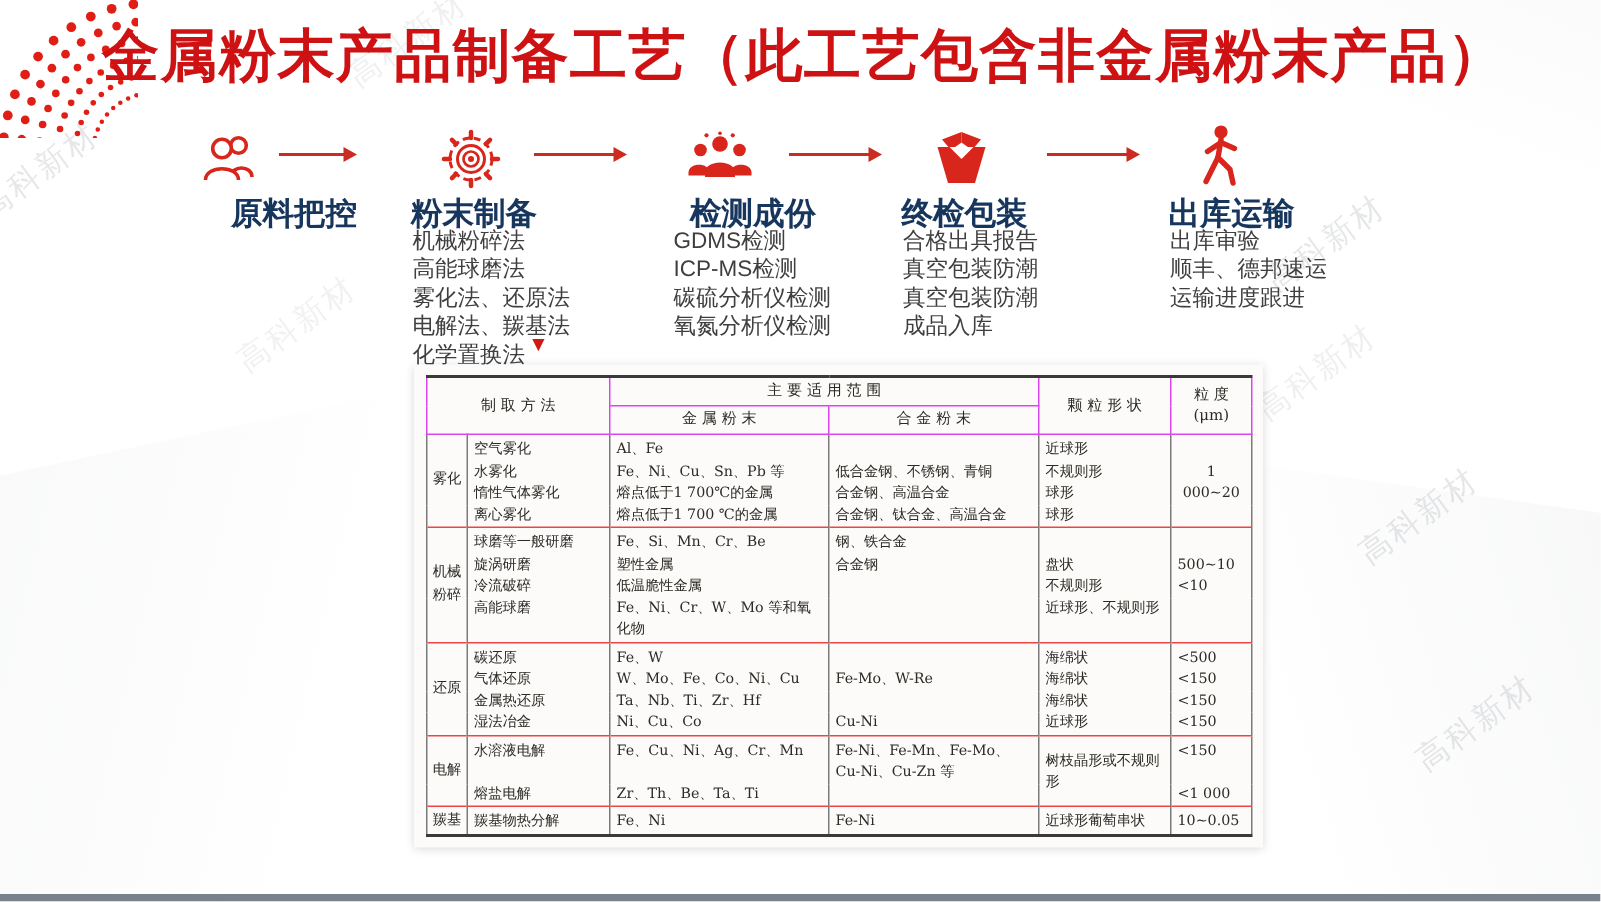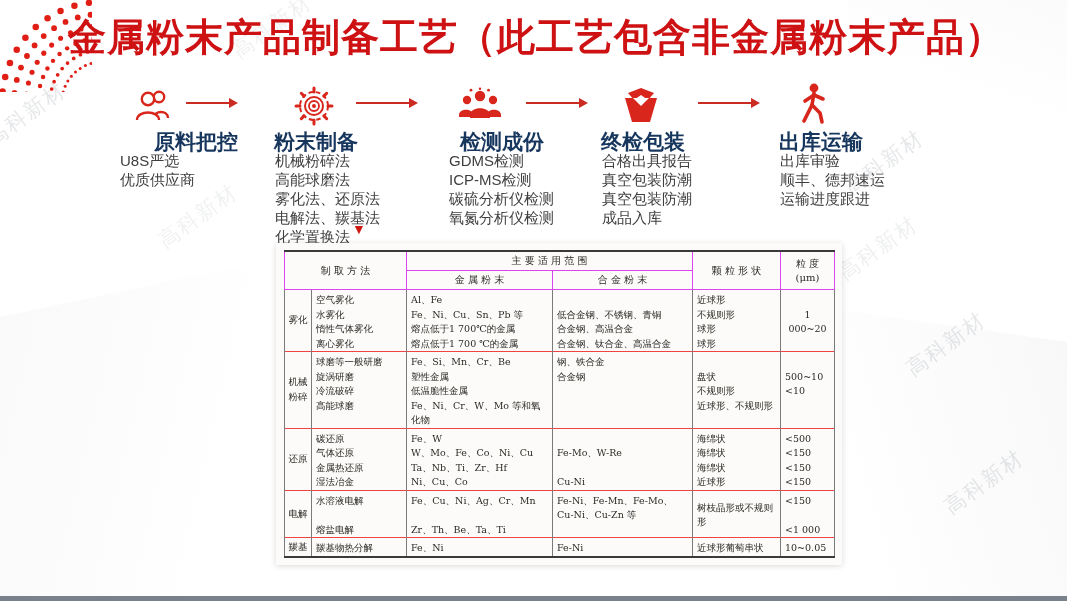--- a/index.html
+++ b/index.html
@@ -211,24 +211,20 @@
   <div class="flow-arrow a2"></div>
   <div class="flow-arrow a3"></div>
   <div class="flow-arrow a4"></div>
 
   <div class="step-title t1">原料把控</div>
   <div class="step-title t2">粉末制备</div>
   <div class="step-title t3">检测成份</div>
   <div class="step-title t4">终检包装</div>
   <div class="step-title t5">出库运输</div>
 
-  <div class="step-lines l1">
-      <div class="step-line">U8S严选</div>
-      <div class="step-line">优质供应商</div>
-    </div>
   <div class="step-lines l3">
       <div class="step-line">GDMS检测</div>
       <div class="step-line">ICP-MS检测</div>
       <div class="step-line">碳硫分析仪检测</div>
       <div class="step-line">氧氮分析仪检测</div>
     </div>
   <div class="step-lines l2">
       <div class="step-line">机械粉碎法</div>
       <div class="step-line">高能球磨法</div>
       <div class="step-line">雾化法、还原法</div>

